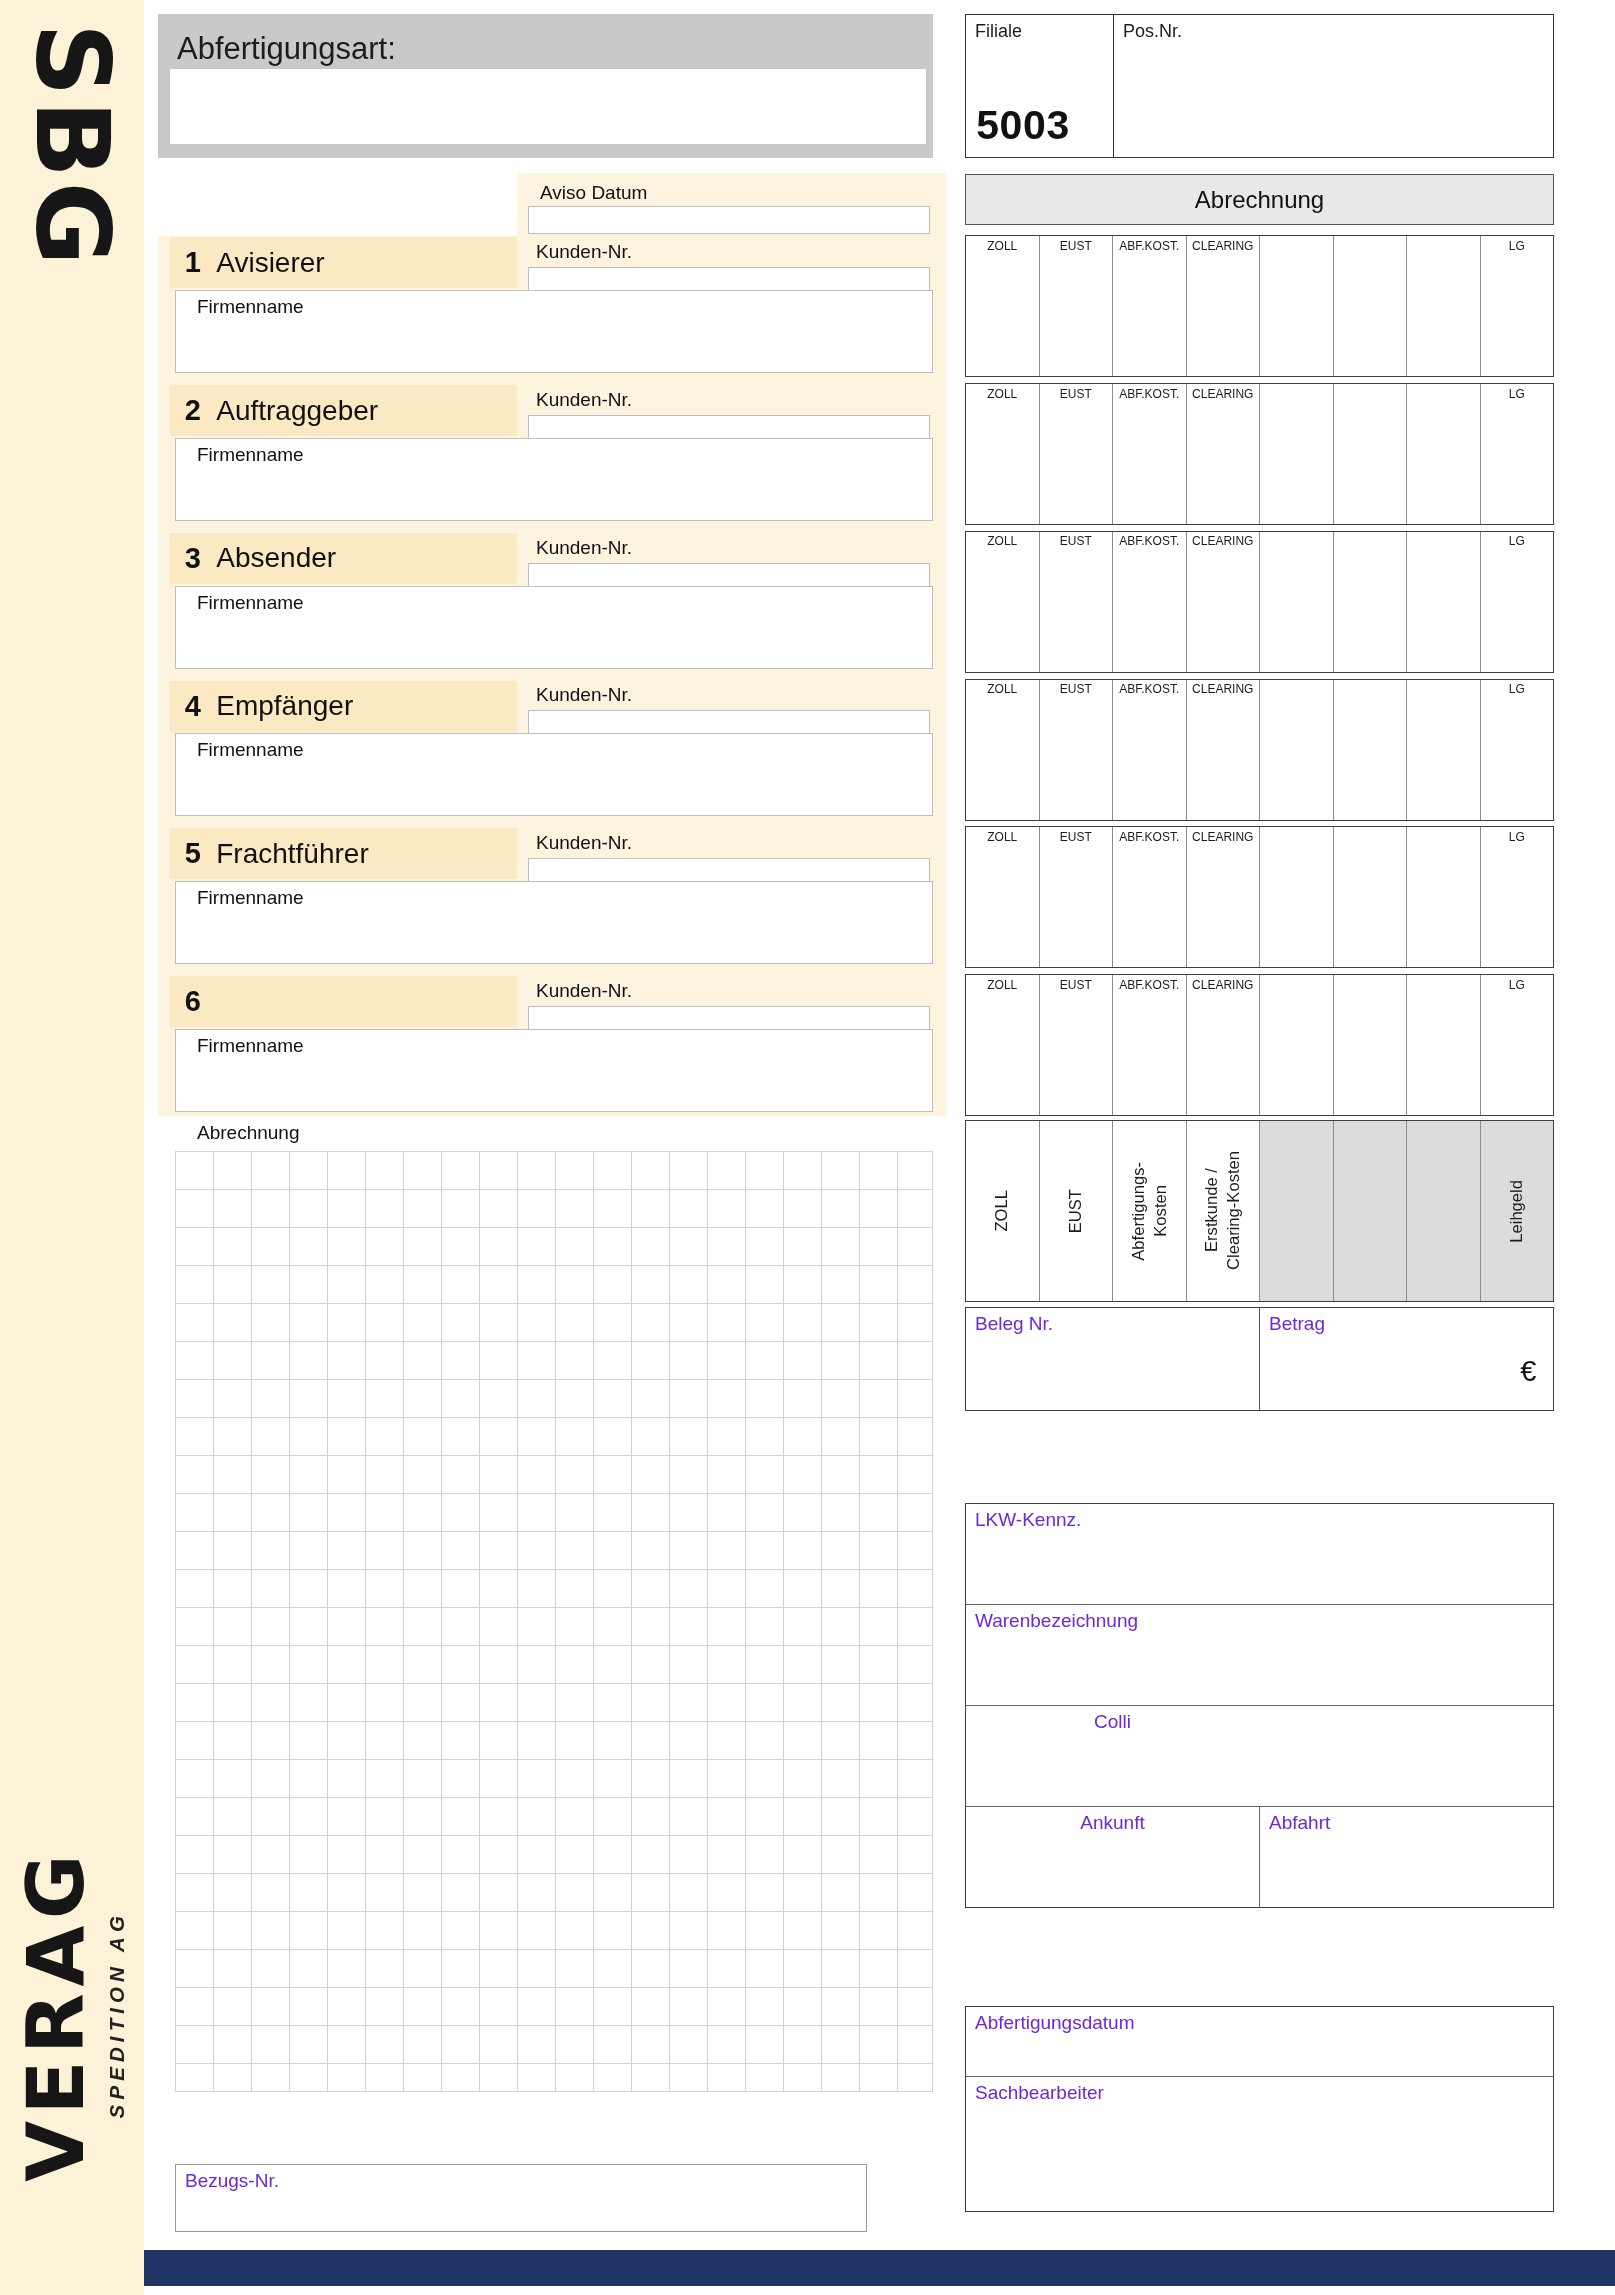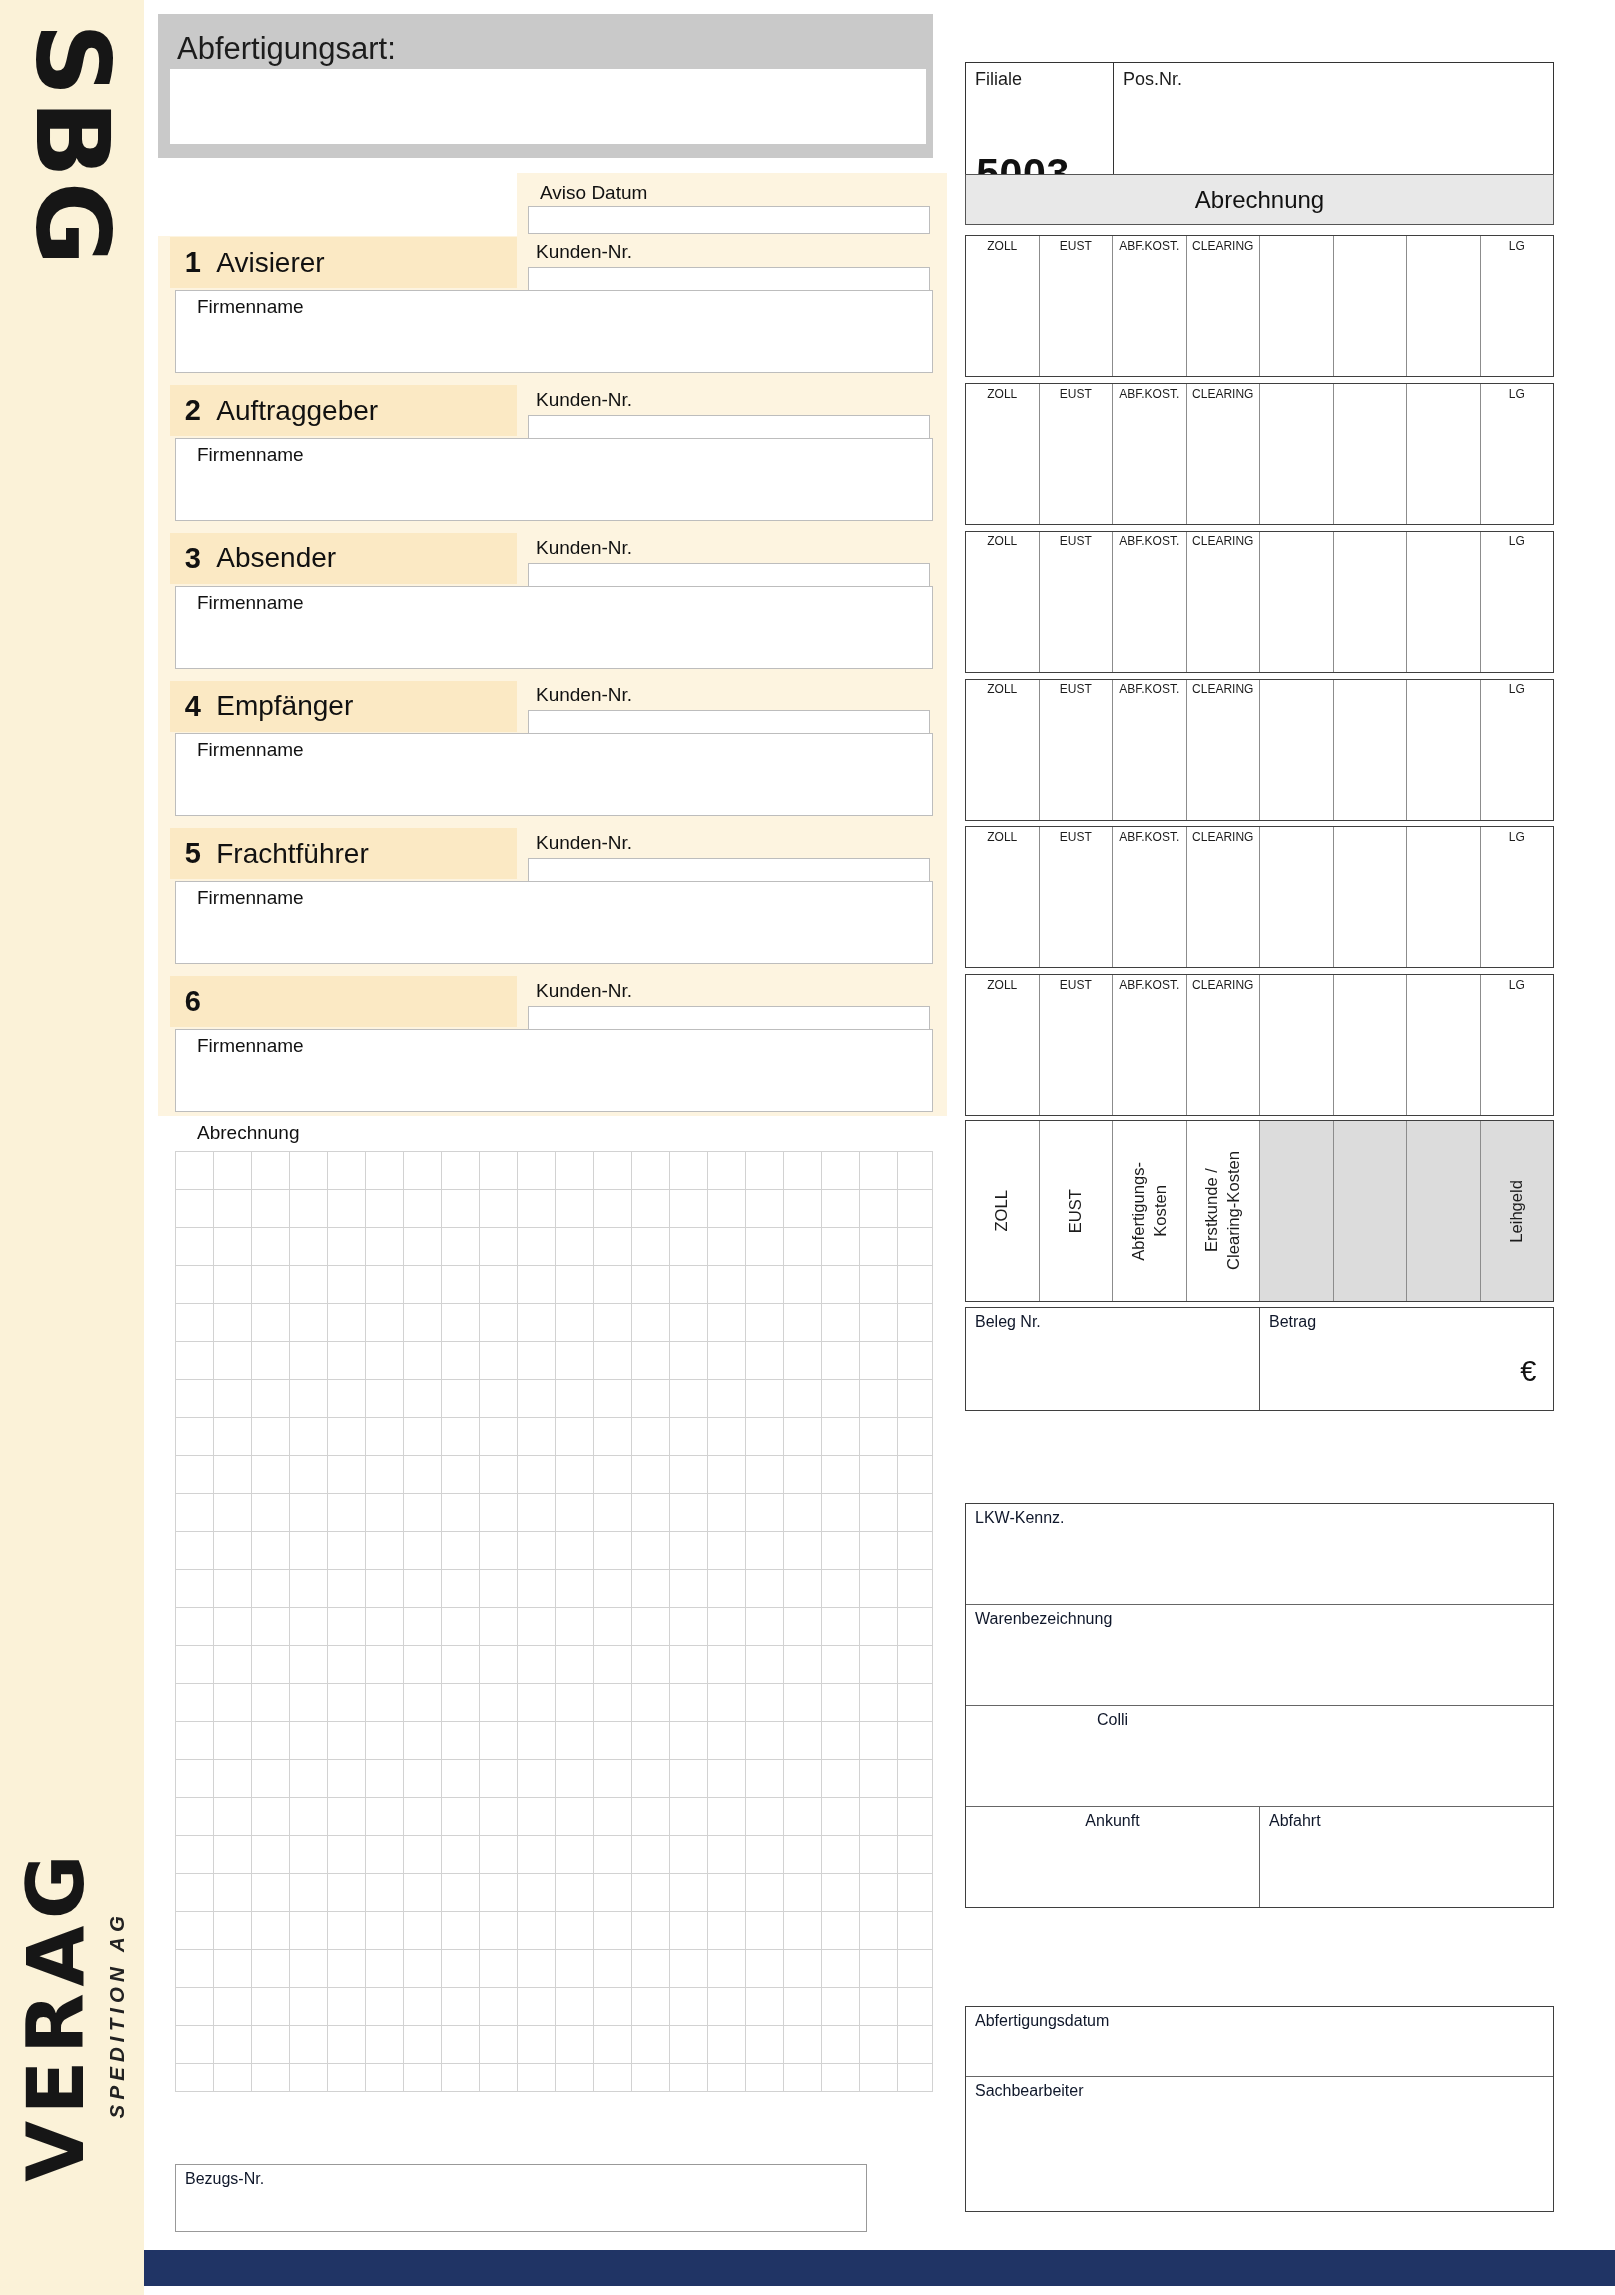--- a/index.html
+++ b/index.html
@@ -34,21 +34,21 @@
     font-size:79px;font-weight:800;letter-spacing:6.4px;color:#161616;line-height:1;}
   .verag-sub{writing-mode:vertical-rl;transform:rotate(180deg);
     font-size:20.5px;font-weight:bold;font-style:italic;letter-spacing:5.1px;color:#222;line-height:1;}
 
   
   #header-gray{position:absolute;left:158px;top:14px;width:775px;height:144px;background:var(--header-gray);}
   .hg-label{position:absolute;left:19px;top:16.6px;font-size:31px;color:#1c1c1c;}
   .hg-input{position:absolute;left:11.5px;top:55px;width:756px;height:75px;background:#fff;}
 
   #filiale-box{position:absolute;left:965px;top:14px;width:589px;height:144px;
-    border:1.9px solid #333;background:#fff;display:flex;margin-top:48px;}
+    border:1.9px solid #333;background:#fff;display:flex;}
   .fil-cell{width:148px;border-right:1.3px solid #333;position:relative;}
   .pos-cell{flex:1;position:relative;}
   .small-label{padding:6.4px 9px 0 9px;font-size:18px;color:#1c1c1c;}
   .fil-value{position:absolute;left:10.2px;bottom:7.7px;font-size:41px;font-weight:bold;letter-spacing:0.6px;}
 
   
   #left-panel{position:absolute;left:158px;top:173px;width:789px;height:943px;background:var(--panel-cream);}
   .aviso-white{position:absolute;left:0;top:0;width:359px;height:63px;background:#fff;}
   .aviso-label{position:absolute;left:382px;top:9px;font-size:19px;}
   .aviso-input{position:absolute;left:370px;top:33px;width:402px;height:28px;background:#fff;border:1.3px solid var(--border-light);}
@@ -74,21 +74,21 @@
   .abr-cell-label{font-size:12px;text-align:center;padding-top:2.6px;color:#1c1c1c;white-space:nowrap;overflow:hidden;}
   .abr-footer{margin-top:3.8px;height:182px;border:1.9px solid var(--border-dark);background:#fff;display:flex;}
   .abr-fcell{flex:1;border-left:1.3px solid var(--border-mid);display:flex;align-items:center;justify-content:center;}
   .abr-fcell:first-child{border-left:none;}
   .abr-fcell.gray{background:var(--cell-gray);}
   .rot-text{writing-mode:vertical-rl;transform:rotate(180deg);font-size:16.6px;line-height:1.3;
     white-space:pre-line;text-align:center;color:#1c1c1c;}
   .beleg-row{margin-top:5.1px;height:104px;border:1.9px solid var(--border-dark);background:#fff;display:flex;position:relative;}
   .beleg-cell{width:293px;position:relative;}
   .betrag-cell{flex:1;border-left:1.3px solid #555;position:relative;}
-  .box-label{padding:5.1px 9px 0 9px;font-size:16px;color:#0f172a;}
+  .box-label{padding:5.1px 9px 0 9px;font-size:19px;color:#6d28d9;}
   .euro-sign{position:absolute;right:16.6px;bottom:22px;font-size:29px;}
 
   
   .anm-label{position:absolute;left:197px;top:1122px;font-size:19px;}
   #grid-area{position:absolute;left:175px;top:1151px;width:758px;height:941px;background:#fff;
     background-image:
       linear-gradient(to right, var(--grid-line) 1.3px, transparent 1.3px),
       linear-gradient(to bottom, var(--grid-line) 1.3px, transparent 1.3px);
     background-size:38px 38px;
     border-right:1.3px solid var(--grid-line);

